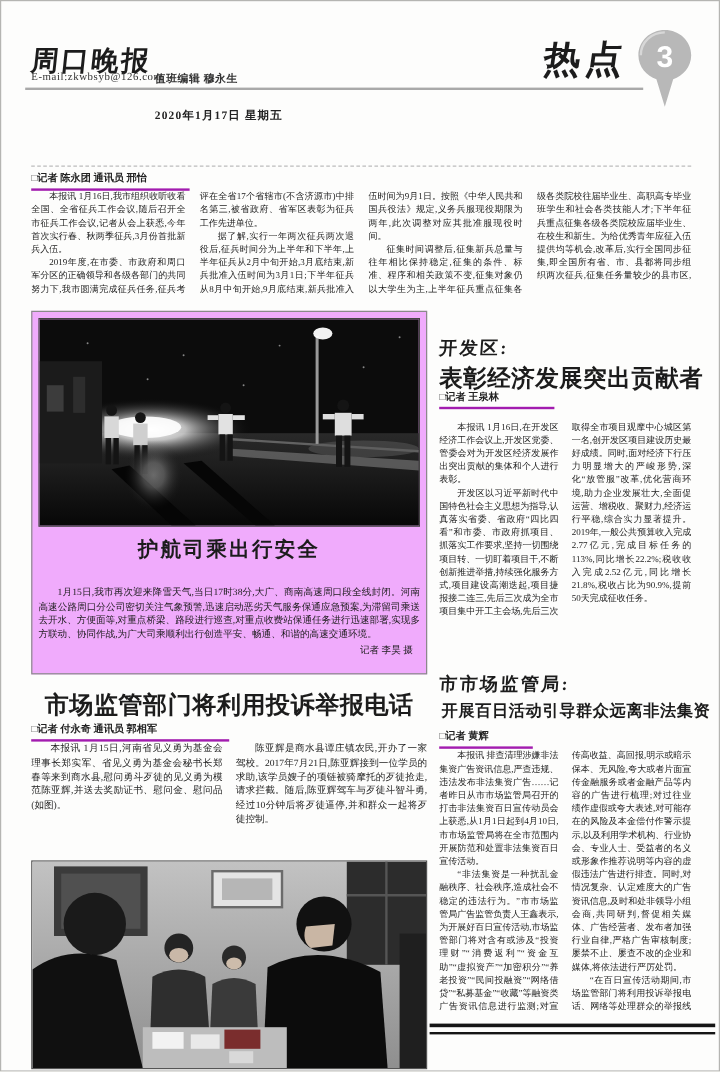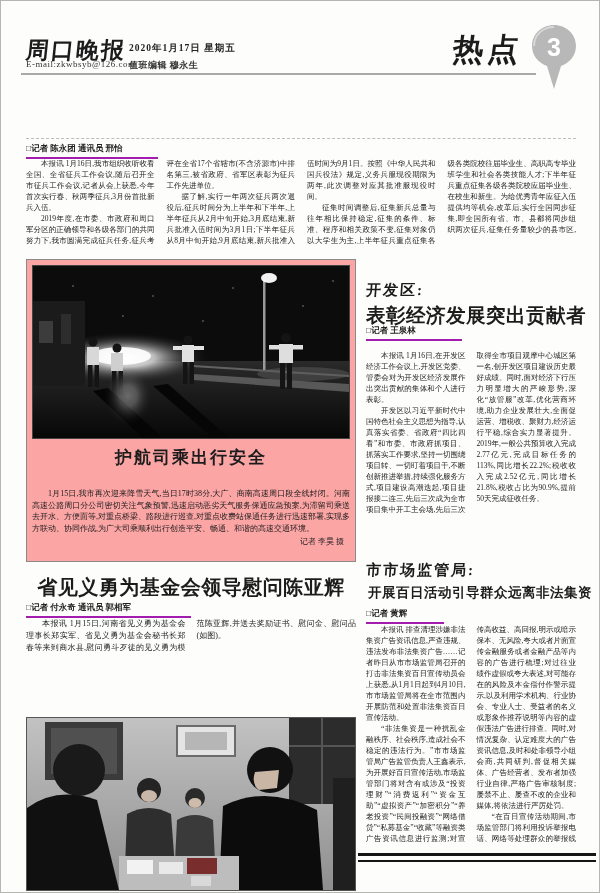--- a/index.html
+++ b/index.html
@@ -3,35 +3,35 @@
 <meta charset="utf-8">
 <style>
   html,body{margin:0;padding:0;background:#e9e9e7;}
   .page{position:relative;width:600px;height:893px;margin:0 auto;background:#fdfdfc;
         border:1px solid #b5b5b2;box-sizing:border-box;overflow:hidden;
         font-family:"Liberation Serif","DejaVu Serif",serif;color:#1c1c1c;}
   .abs{position:absolute;}
   
   .logo{font-size:23px;font-weight:900;letter-spacing:2px;transform:skewX(-6deg);}
   .mast-small{font-size:9px;color:#333;letter-spacing:.5px;}
-  .mast-date{font-size:9.5px;font-weight:bold;color:#222;letter-spacing:1px;}
+  .mast-date{font-size:9.5px;font-weight:bold;color:#222;letter-spacing:1px;margin-top:48px;}
   .section-name{font-size:31px;font-weight:900;letter-spacing:4px;transform:skewX(-8deg);}
   .header-rule{height:2px;background:#a9a9a9;}
   
   .lead-headline{width:548px;text-align:center;font-size:37px;font-weight:900;
                  letter-spacing:1px;line-height:1.1;}
   .dash-sep{border-top:1px dashed #bcbcbc;}
   .byline{font-size:8.5px;font-weight:bold;color:#222;border-bottom:2px solid #a21caf;
           padding-bottom:2px;white-space:nowrap;overflow:hidden;}
   .body-text{text-align:justify;overflow:hidden;}
   .body-text p{margin:0;text-indent:2em;}
   .cols4{column-count:4;column-gap:12px;font-size:7.5px;line-height:11px;}
   .cols2{column-count:2;column-gap:11px;font-size:7.5px;line-height:11px;}
   
-  .photo-box{border:1px solid #8a8a8a;padding:5px;box-sizing:border-box;background:#fca5a5;}
+  .photo-box{border:1px solid #8a8a8a;padding:5px;box-sizing:border-box;background:#f0abfc;}
   .photo-frame{display:block;border:1px solid #444;}
   .cap-title{text-align:center;font-size:17px;font-weight:900;margin-top:7px;letter-spacing:2px;}
   .cap-text{font-size:8px;line-height:11.5px;text-align:justify;text-indent:2em;margin-top:19px;}
   .cap-credit{font-size:8px;text-align:right;margin-top:2px;padding-right:6px;}
   
   .kicker{font-size:15px;font-weight:900;letter-spacing:2px;transform:skewX(-4deg);}
   .sub-headline{font-weight:900;text-align:center;letter-spacing:.5px;white-space:nowrap;}
   .h-big{font-size:19.5px;width:210px;}
   .h-mid{font-size:13.5px;width:234px;}
   .h-left{font-size:20px;width:330px;}
@@ -131,24 +131,25 @@
           <circle cx="270" cy="40" r=".8"></circle>
           <circle cx="170" cy="55" r=".8"></circle>
           <circle cx="300" cy="15" r=".8"></circle>
       </g>
     </svg>
     <div class="cap-title">护航司乘出行安全</div>
     <div class="cap-text">1月15日,我市再次迎来降雪天气,当日17时38分,大广、商南高速周口段全线封闭。河南高速公路周口分公司密切关注气象预警,迅速启动恶劣天气服务保通应急预案,为滞留司乘送去开水、方便面等,对重点桥梁、路段进行巡查,对重点收费站保通任务进行迅速部署,实现多方联动、协同作战,为广大司乘顺利出行创造平安、畅通、和谐的高速交通环境。</div>
     <div class="cap-credit">记者 李昊 摄</div>
   </div>
 
-  <div class="abs sub-headline h-left" style="left:25px;top:573px;">省见义勇为基金会领导慰问陈亚辉</div>
+  <div class="abs sub-headline h-left" style="left:25px;top:573px;">市场监管部门将利用投诉举报电话</div>
   <div class="abs byline" style="left:25px;top:601px;width:165px;">□记者 付永奇 通讯员 郭相军</div>
   <div class="abs body-text cols2" style="left:25px;top:617px;width:330px;height:95px;font-size:8px;line-height:11.8px;">
     <p>本报讯 1月15日,河南省见义勇为基金会理事长郑实军、省见义勇为基金会秘书长郑春等来到商水县,慰问勇斗歹徒的见义勇为模范陈亚辉,并送去奖励证书、慰问金、慰问品(如图)。</p>
+    <p>陈亚辉是商水县谭庄镇农民,开办了一家驾校。2017年7月21日,陈亚辉接到一位学员的求助,该学员嫂子的项链被骑摩托的歹徒抢走,请求拦截。随后,陈亚辉驾车与歹徒斗智斗勇,经过10分钟后将歹徒逼停,并和群众一起将歹徒控制。</p>
   </div>
 
   <svg class="abs" style="left:25px;top:716px;border:1px solid #555;" width="328" height="172" viewBox="0 0 328 172">
     <defs>
       <linearGradient id="wall" x1="0" y1="0" x2="0" y2="1">
         <stop offset="0%" stop-color="#c2c2c2"></stop>
           <stop offset="100%" stop-color="#8f8f8f"></stop>
       </linearGradient>
     </defs>
     <rect width="328" height="172" fill="url(#wall)"></rect>

